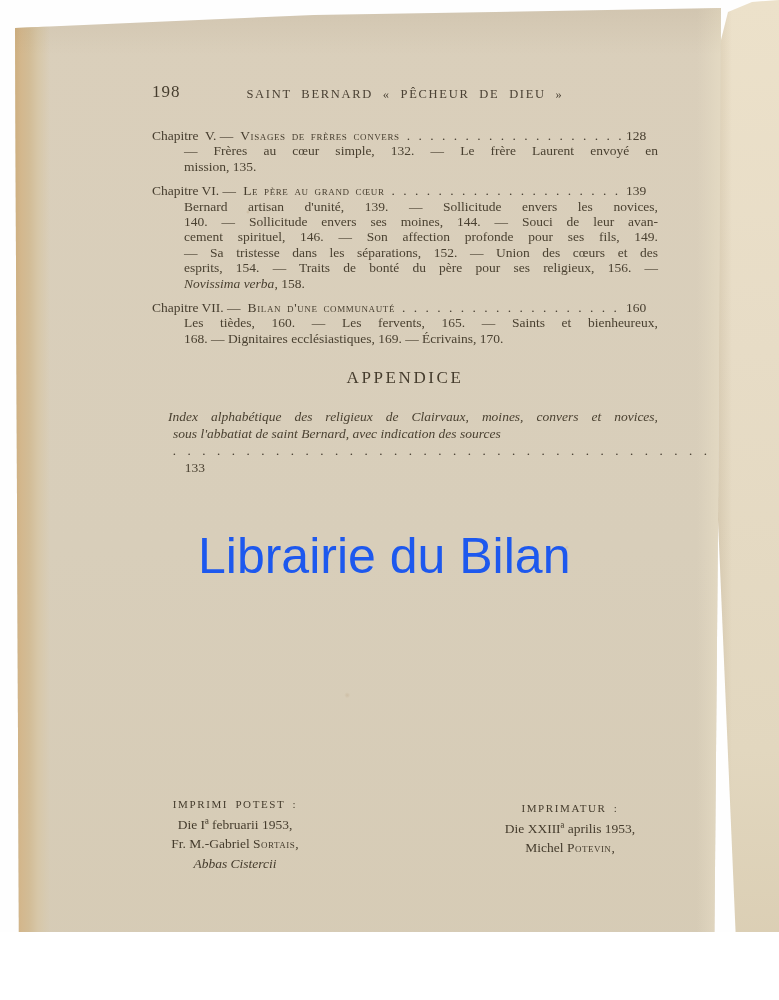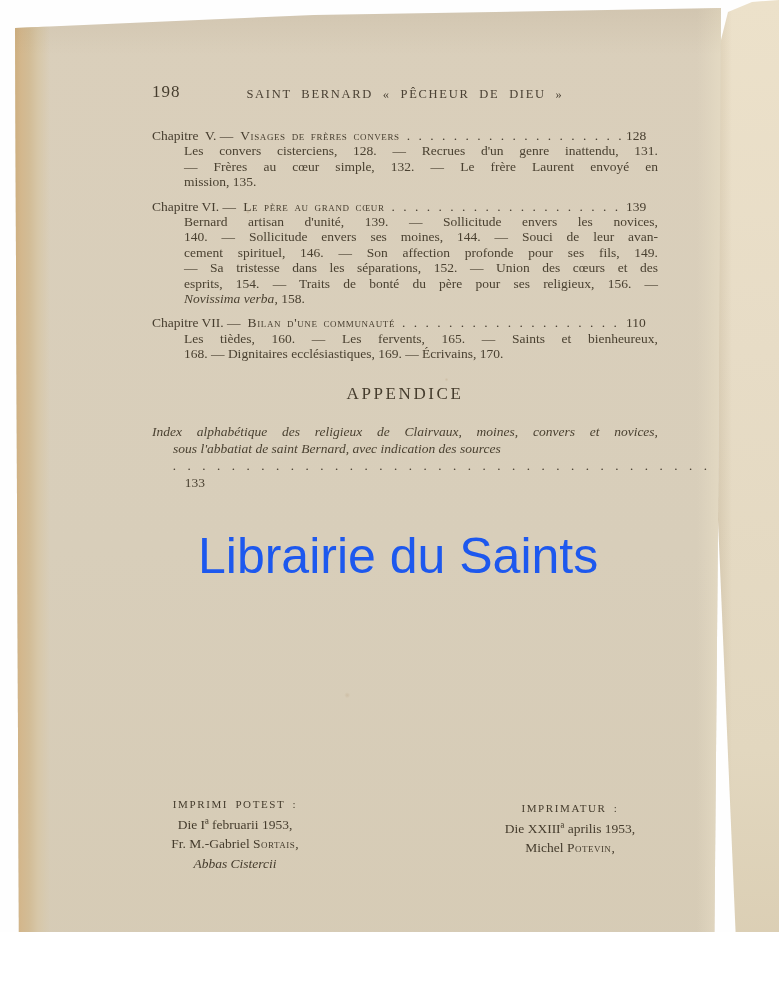--- a/index.html
+++ b/index.html
@@ -43,21 +43,21 @@
   .leader::after{content:". . . . . . . . . . . . . . . . . . . . . . . . . . . . . . . . . . . . . .";
                  letter-spacing:2.5px;}
   .chap-page{width:32px;text-align:left;}
   .desc{margin-left:32px;color:#4a4131;}
   .desc .dline{text-align:justify;text-align-last:justify;}
   .desc .dline.last{text-align-last:left;}
   .it{font-style:italic;}
   .appendice{margin-top:24px;text-align:center;letter-spacing:2.6px;word-spacing:3px;
              font-size:17px;color:#453c2d;}
   .index-block{margin-top:22px;font-style:italic;line-height:17px;color:#4a4131;}
-  .index-l1{text-align:justify;text-align-last:justify;}
+  .index-l1{text-align:justify;text-align-last:justify;margin-left:16px;}
   .index-l2{display:flex;align-items:baseline;margin-left:14px;flex-direction:column;}
   .index-l2 .leader::after{letter-spacing:4px;}
   .index-page{width:32px;text-align:right;font-style:normal;}
 
   .watermark{position:absolute;left:184px;top:526px;
     font-family:"Liberation Sans","DejaVu Sans",sans-serif;
     font-size:50px;line-height:1;color:#1d58ee;white-space:nowrap;}
 
   .imprint{position:absolute;width:240px;text-align:center;color:#453c2d;
            font-size:13.5px;line-height:19.5px;}
@@ -85,21 +85,20 @@
       <div class="toc">
 
         <div class="toc-entry">
           <div class="titleline">
             <span class="chap-label">Chapitre  V. —</span>
             <span class="chap-title">Visages de frères convers</span>
             <span class="leader"></span>
             <span class="chap-page">128</span>
           </div>
           <div class="desc">
-            <div class="dline">Les convers cisterciens, 128. — Recrues d'un genre inattendu, 131.</div>
             <div class="dline">— Frères au cœur simple, 132. — Le frère Laurent envoyé en</div>
             <div class="dline last">mission, 135.</div>
           </div>
         </div>
 
         <div class="toc-entry">
           <div class="titleline">
             <span class="chap-label">Chapitre VI. —</span>
             <span class="chap-title">Le père au grand cœur</span>
             <span class="leader"></span>
@@ -113,21 +112,21 @@
             <div class="dline">esprits, 154. — Traits de bonté du père pour ses religieux, 156. —</div>
             <div class="dline last"><span class="it">Novissima verba</span><span>, 158.</span></div>
           </div>
         </div>
 
         <div class="toc-entry">
           <div class="titleline">
             <span class="chap-label">Chapitre VII. —</span>
             <span class="chap-title">Bilan d'une communauté</span>
             <span class="leader"></span>
-            <span class="chap-page">110</span>
+            <span class="chap-page">160</span>
           </div>
           <div class="desc">
             <div class="dline">Les tièdes, 160. — Les fervents, 165. — Saints et bienheureux,</div>
             <div class="dline last">168. — Dignitaires ecclésiastiques, 169. — Écrivains, 170.</div>
           </div>
         </div>
 
       </div>
 
       <div class="appendice">APPENDICE</div>
@@ -136,21 +135,21 @@
         <div class="index-l1">Index alphabétique des religieux de Clairvaux, moines, convers et novices,</div>
         <div class="index-l2">
           <span>sous l'abbatiat de saint Bernard, avec indication des sources</span>
           <span class="leader"></span>
           <span class="index-page">133</span>
         </div>
       </div>
 
     </div>
 
-    <div class="watermark">Librairie du Saints</div>
+    <div class="watermark">Librairie du Bilan</div>
 
     <div class="imprint imprint-left">
       <div class="head">IMPRIMI POTEST :</div>
       <div>Die Iª februarii 1953,</div>
       <div><span>Fr. M.-Gabriel </span><span class="sc">Sortais</span><span>,</span></div>
       <div class="it">Abbas Cistercii</div>
     </div>
 
     <div class="imprint imprint-right">
       <div class="head">IMPRIMATUR :</div>

